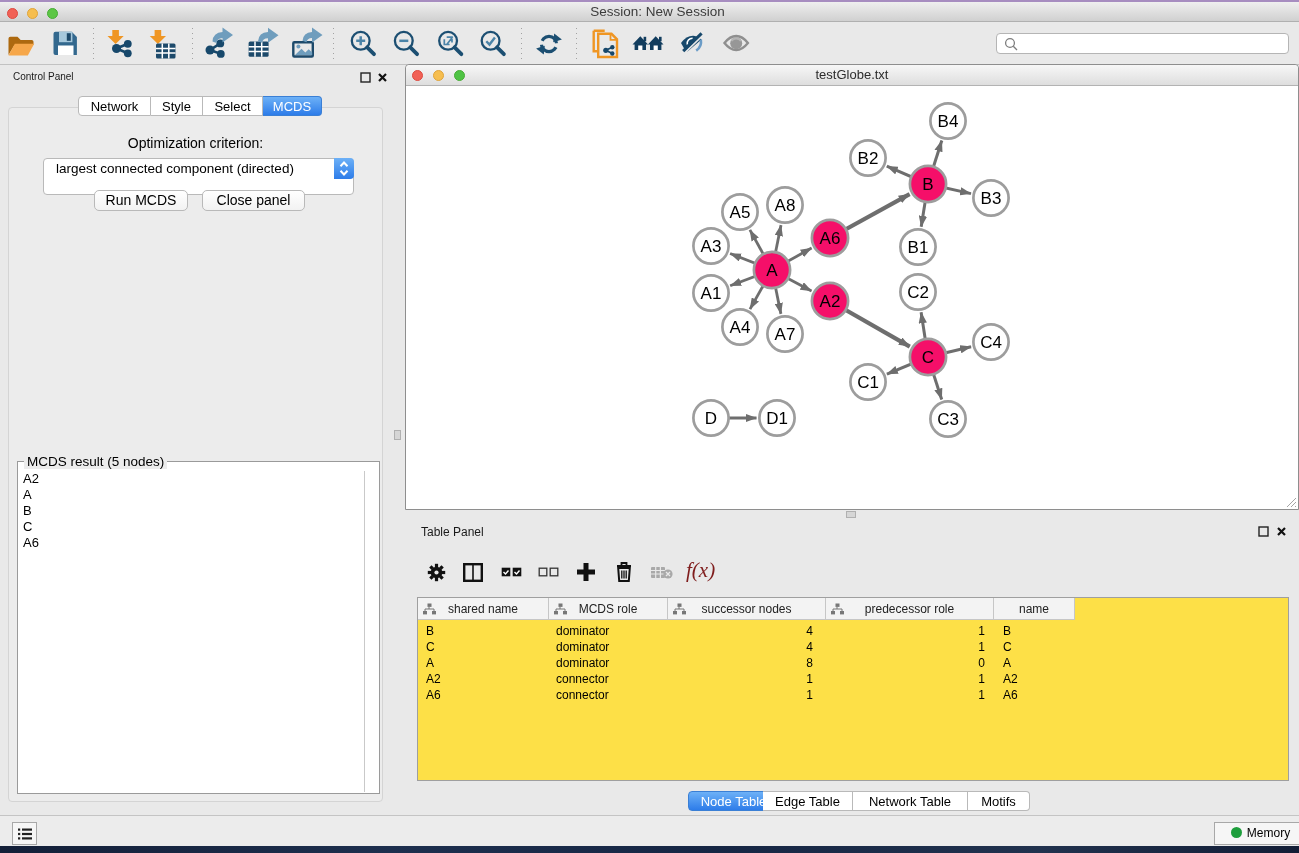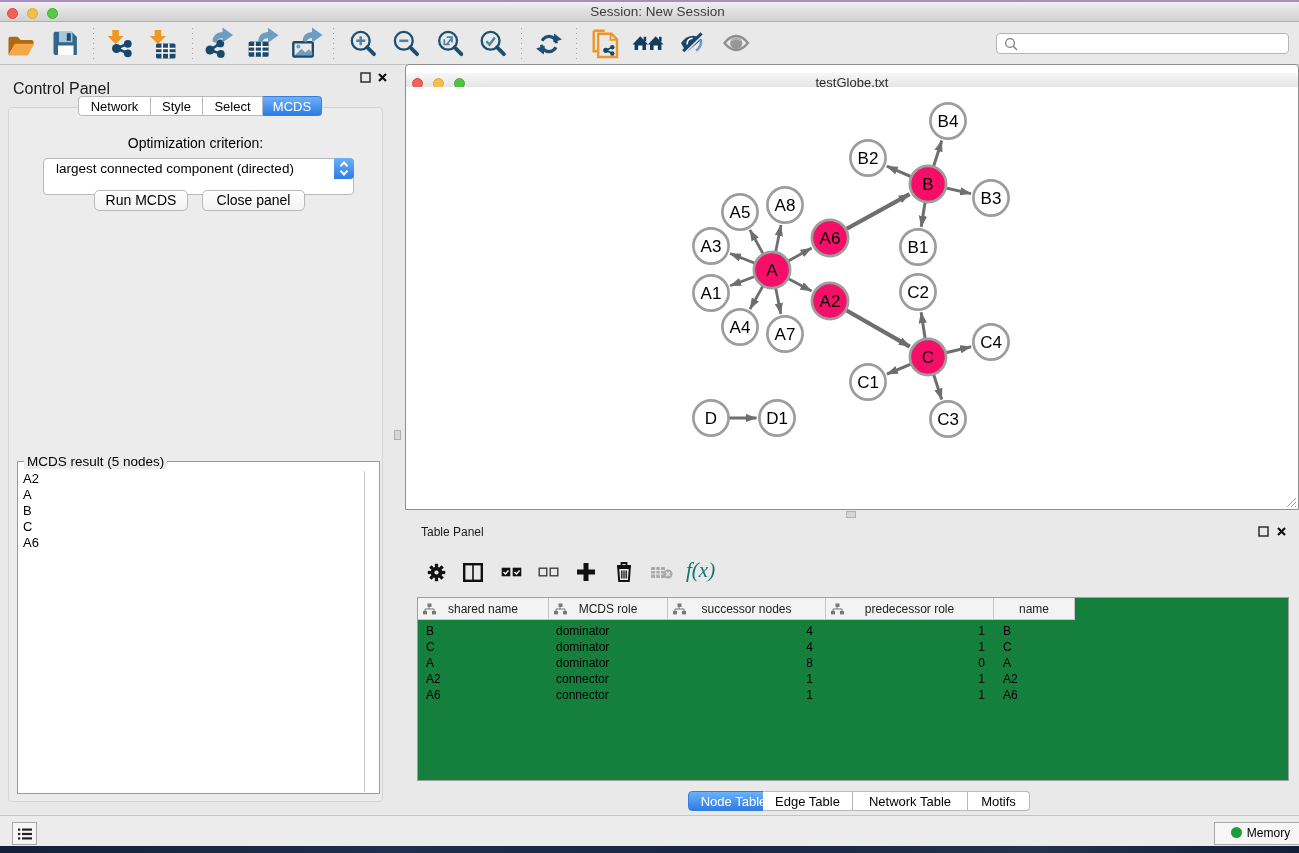--- a/index.html
+++ b/index.html
@@ -15,21 +15,21 @@
   
   #toolbar { left:0; top:25px; width:1299px; height:40px; background:#e9e9e9; }
   #toolbarline { left:0; top:64px; width:1299px; height:1px; background:#c2c2c2; }
   .tsep { position:absolute; top:28px; height:32px; width:1px;
     background-image:repeating-linear-gradient(#a2a2a2 0 1.5px, transparent 1.5px 5px); }
   .ticon { position:absolute; }
   
   #search { left:996px; top:33px; width:293px; height:21px; background:#fff;
     border:1px solid #b5b5b5; border-radius:4px; }
   
-  #cp-title { left:13px; top:71px; font-size:16px; color:#1a1a1a;margin-top:9px; }
+  #cp-title { left:13px; top:71px; font-size:10px; color:#1a1a1a; }
   #cp-tabs { left:78px; top:96px; height:20px; }
   .tab { position:absolute; top:0; height:20px; background:#fff; border:1px solid #b9b9b9;
     font-size:13px; color:#000; text-align:center; line-height:19px; }
   .tab.sel { background:linear-gradient(#6db1f7,#2d7ce9); color:#fff; border-color:#3a7fd5; }
   #cp-box { left:8px; top:107px; width:375px; height:695px; background:#ececec;
     border:1px solid #d4d4d4; border-radius:4px; }
   #opt-label { left:0; top:135px; width:391px; text-align:center; font-size:14px; color:#000; }
   #dropdown { left:43px; top:158px; width:311px; height:37px; background:#fff;
     border:1px solid #b9b9b9; border-radius:4px; font-size:13.5px; line-height:19px;
     padding-left:12px; color:#000; }
@@ -41,27 +41,27 @@
   #fieldset { left:17px; top:461px; width:363px; height:333px; border:1px solid #9a9a9a; background:#fff; }
   #fs-legend { position:absolute; left:6px; top:-8px; background:#ececec; padding:0 3px; font-size:13.5px; color:#000; }
   #fs-list { position:absolute; left:1px; top:9px; font-size:13px; color:#000; line-height:16px; padding-left:4px; }
   #fs-scroll { position:absolute; right:14px; top:9px; bottom:1px; width:1px; background:#c9c9c9; }
   
   #vsplit-handle { left:394px; top:430px; width:7px; height:10px; background:#d6d6d6; border:1px solid #b0b0b0; }
   #hsplit-handle { left:846px; top:511px; width:10px; height:7px; background:#d6d6d6; border:1px solid #b0b0b0; }
   
   #netwin { left:405px; top:64px; width:894px; height:446px; background:#fff;
     border:1px solid #8e8e8e; border-radius:4px 4px 0 0; }
-  #net-titlebar { position:absolute; left:0; top:8px; width:892px; height:21px;
+  #net-titlebar { position:absolute; left:0; top:0; width:892px; height:21px;
     background:linear-gradient(#f7f7f7,#dedede); border-bottom:1px solid #b3b3b3; border-radius:4px 4px 0 0; }
   #net-titlebar .title { width:100%; text-align:center; font-size:13px; color:#2c2c2c; line-height:20px; }
   #net-canvas { position:absolute; left:0; top:22px; width:892px; height:422px; background:#fff; }
   
   #tp-title { left:421px; top:525px; font-size:12px; color:#1a1a1a; }
-  #tbl { left:417px; top:597px; width:872px; height:184px; background:#15803d; border:1px solid #9f9f9f; }
+  #tbl { left:417px; top:597px; width:872px; height:184px; background:#fde047; border:1px solid #9f9f9f; }
   #tbl-head { position:absolute; left:0; top:0; height:22px; background:#f3f3f3; border-bottom:1px solid #c6c6c6; }
   .th { position:absolute; top:0; height:22px; border-right:1px solid #c6c6c6; font-size:12px; color:#222;
     text-align:center; line-height:22px; }
   .thicon { position:absolute; left:5px; top:5px; }
   .td { position:absolute; font-size:12px; color:#000; height:16px; line-height:16px; }
   
   #bot-tabs { left:672px; top:791px; height:21px; }
   
   #statusline { left:0; top:815px; width:1299px; height:1px; background:#c4c4c4; }
   #status { left:0; top:816px; width:1299px; height:30px; background:#ececec; }
@@ -387,21 +387,21 @@
 <svg class="abs" style="left:651px;top:566px" width="22" height="13" viewBox="0 0 22 13">
   <g fill="#a9a9a9">
       <rect x="0" y="1" width="14" height="11" rx="1"></rect>
     </g>
   <g stroke="#e9e9e9" stroke-width="1.2">
       <path d="M0 4.5 h14 M0 8 h14 M4.7 1 v11 M9.4 1 v11"></path>
     </g>
   <circle cx="17" cy="8" r="4.6" fill="#a9a9a9"></circle>
   <path d="M15 6 l4 4 m0 -4 l-4 4" stroke="#e9e9e9" stroke-width="1.3"></path>
 </svg>
-<div class="abs" style="left:686px;top:558px;font-family:'Liberation Serif',serif;font-style:italic;font-size:21px;color:#0f766e;">f(x)</div>
+<div class="abs" style="left:686px;top:558px;font-family:'Liberation Serif',serif;font-style:italic;font-size:21px;color:#7f1d1d;">f(x)</div>
 
 <div class="abs" id="tbl">
   <div id="tbl-head" style="width:657px;">
     <div class="th" style="left:0;width:131px;">shared name</div>
     <div class="th" style="left:131px;width:119px;">MCDS role</div>
     <div class="th" style="left:250px;width:158px;">successor nodes</div>
     <div class="th" style="left:408px;width:168px;">predecessor role</div>
     <div class="th" style="left:576px;width:81px;">name</div>
   </div>
   <svg class="thicon" style="left:5px" width="13" height="12" viewBox="0 0 13 12">

